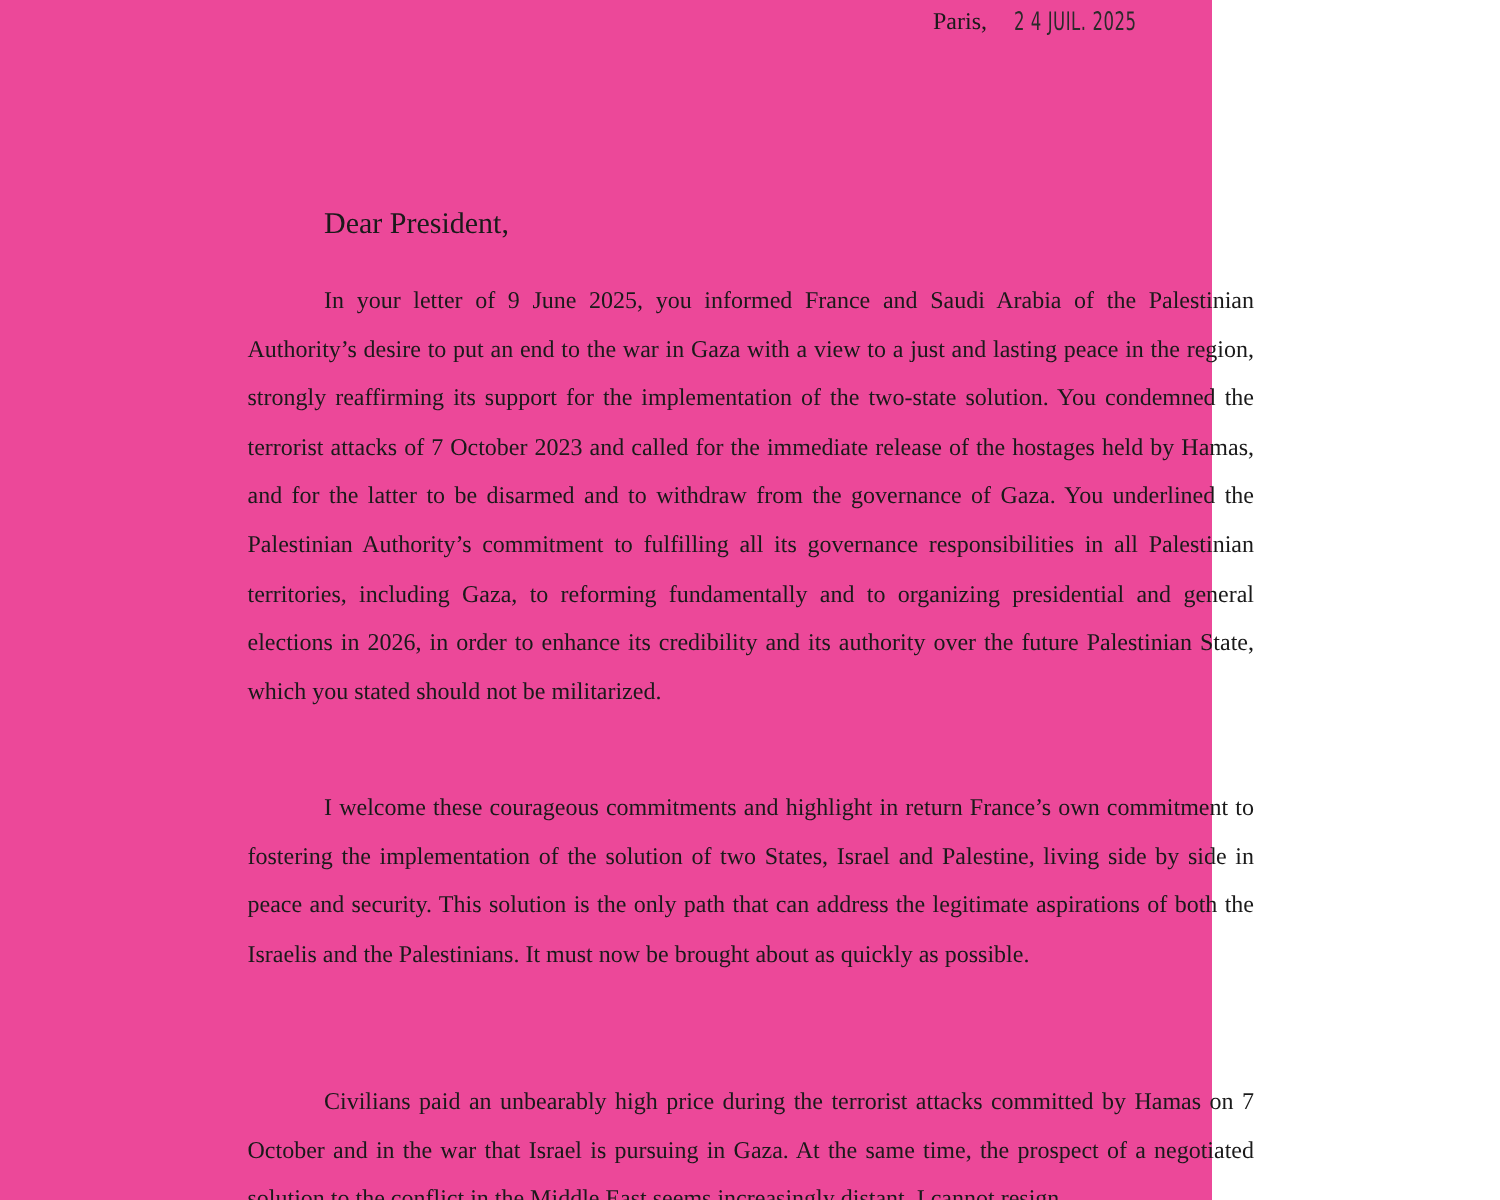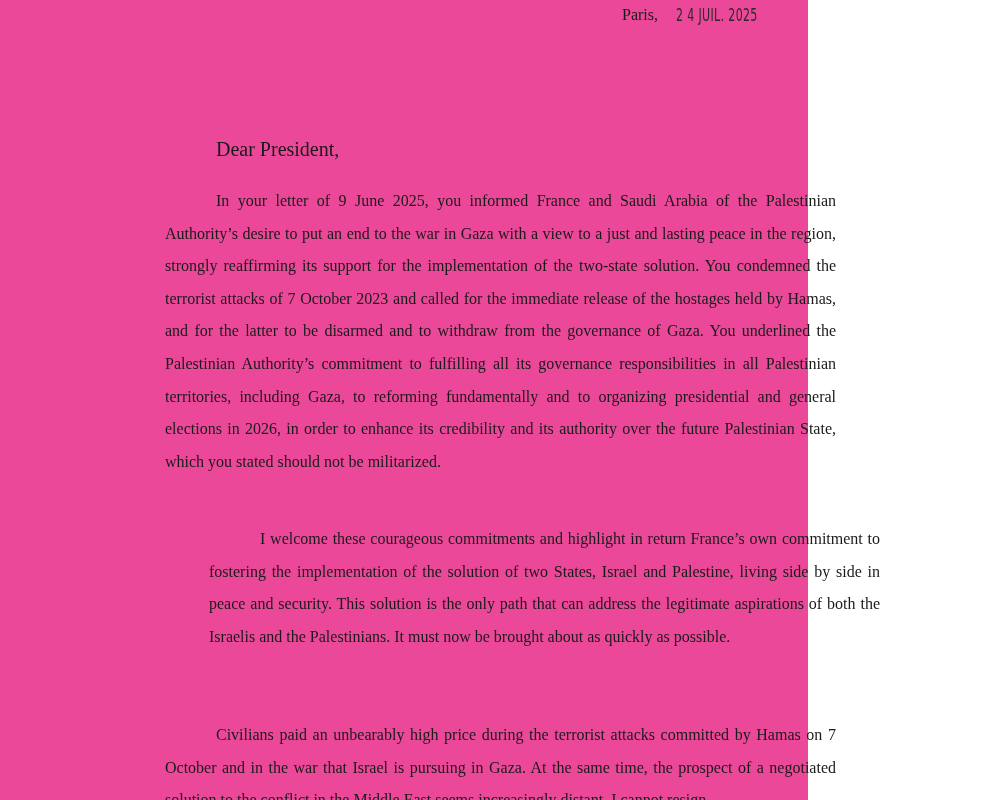--- a/index.html
+++ b/index.html
@@ -55,21 +55,21 @@
       position: absolute;
       left: 165px;
       width: 671px;
       font-size: 16px;
       line-height: 32.6px;
       text-align: justify;
       text-indent: 51px;
       margin: 0;
     }
     .p1 { top: 185px; }
-    .p2 { top: 523px; margin-left: 44px; }
+    .p2 { top: 523px; }
     .p3 { top: 719px; }
   </style>
 </head>
 <body>
 
 <div class="page">
 
   <div class="header-date">
     <span class="city">Paris,</span>
     <span class="stamp">2 4 JUIL. 2025</span>

